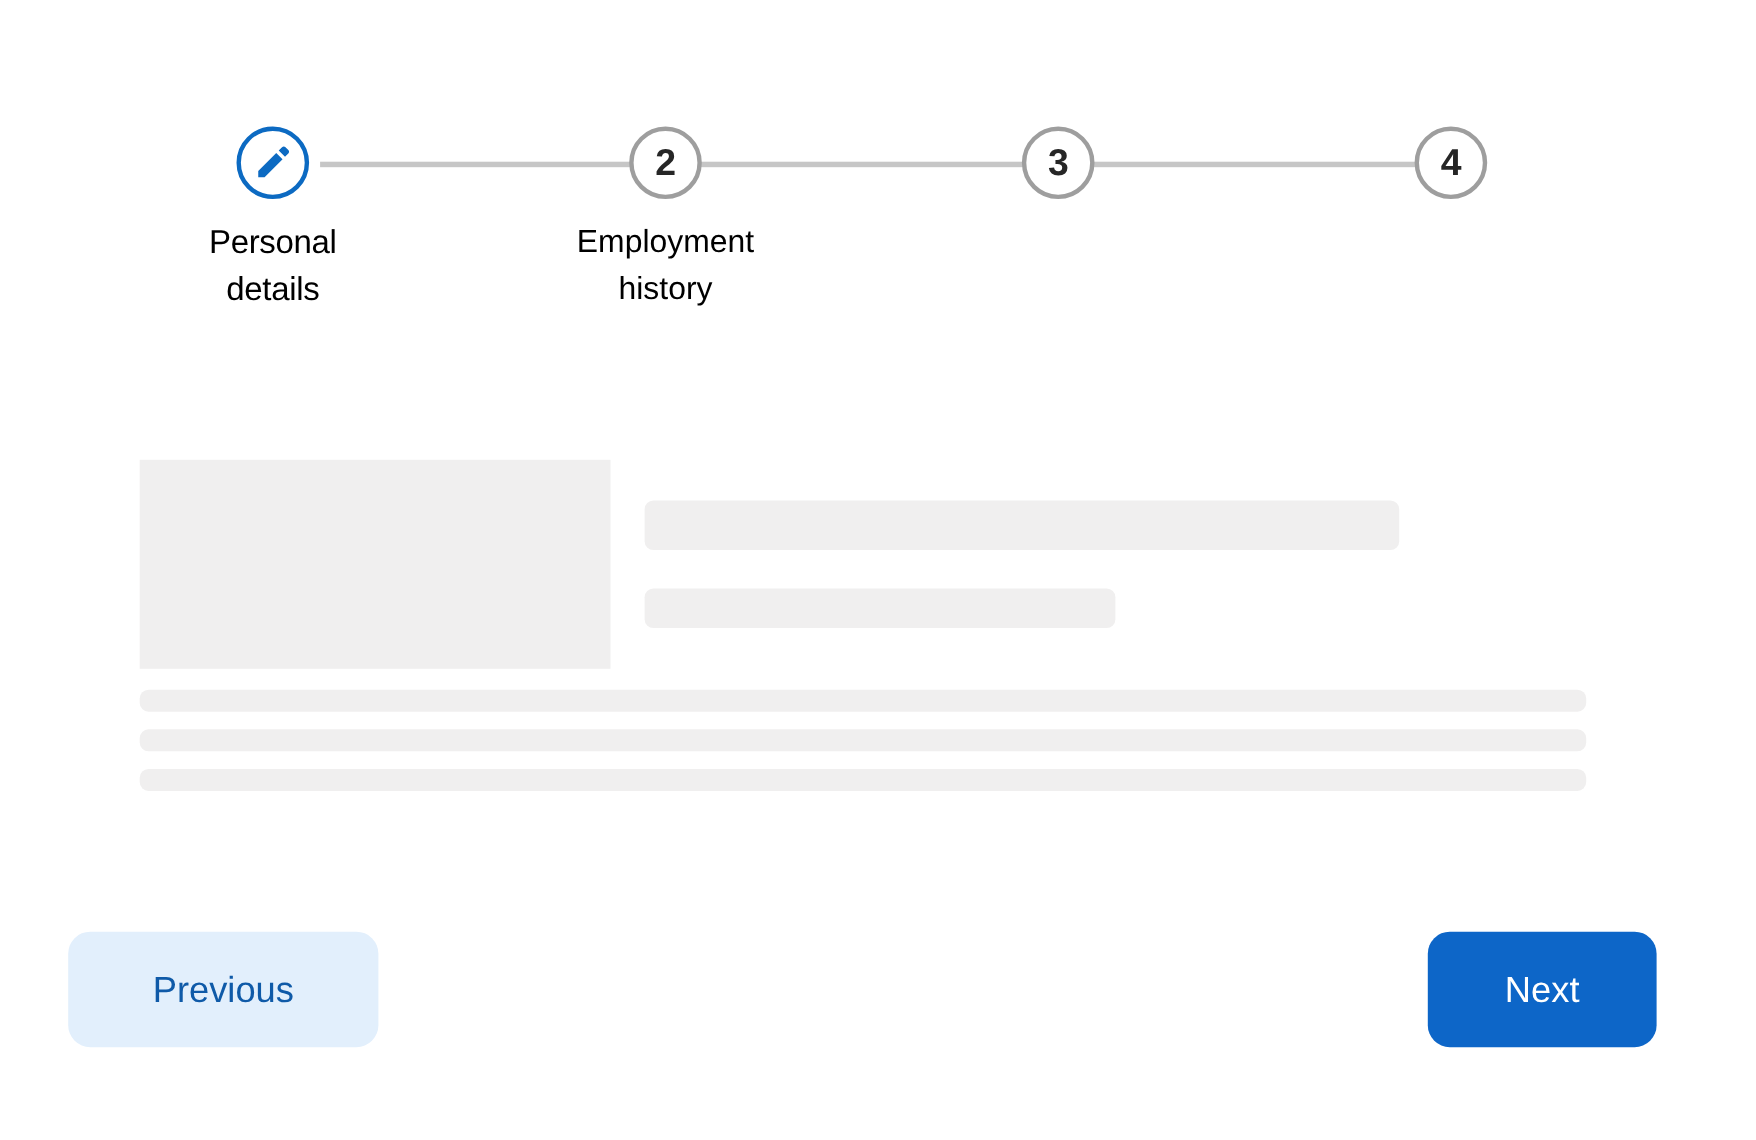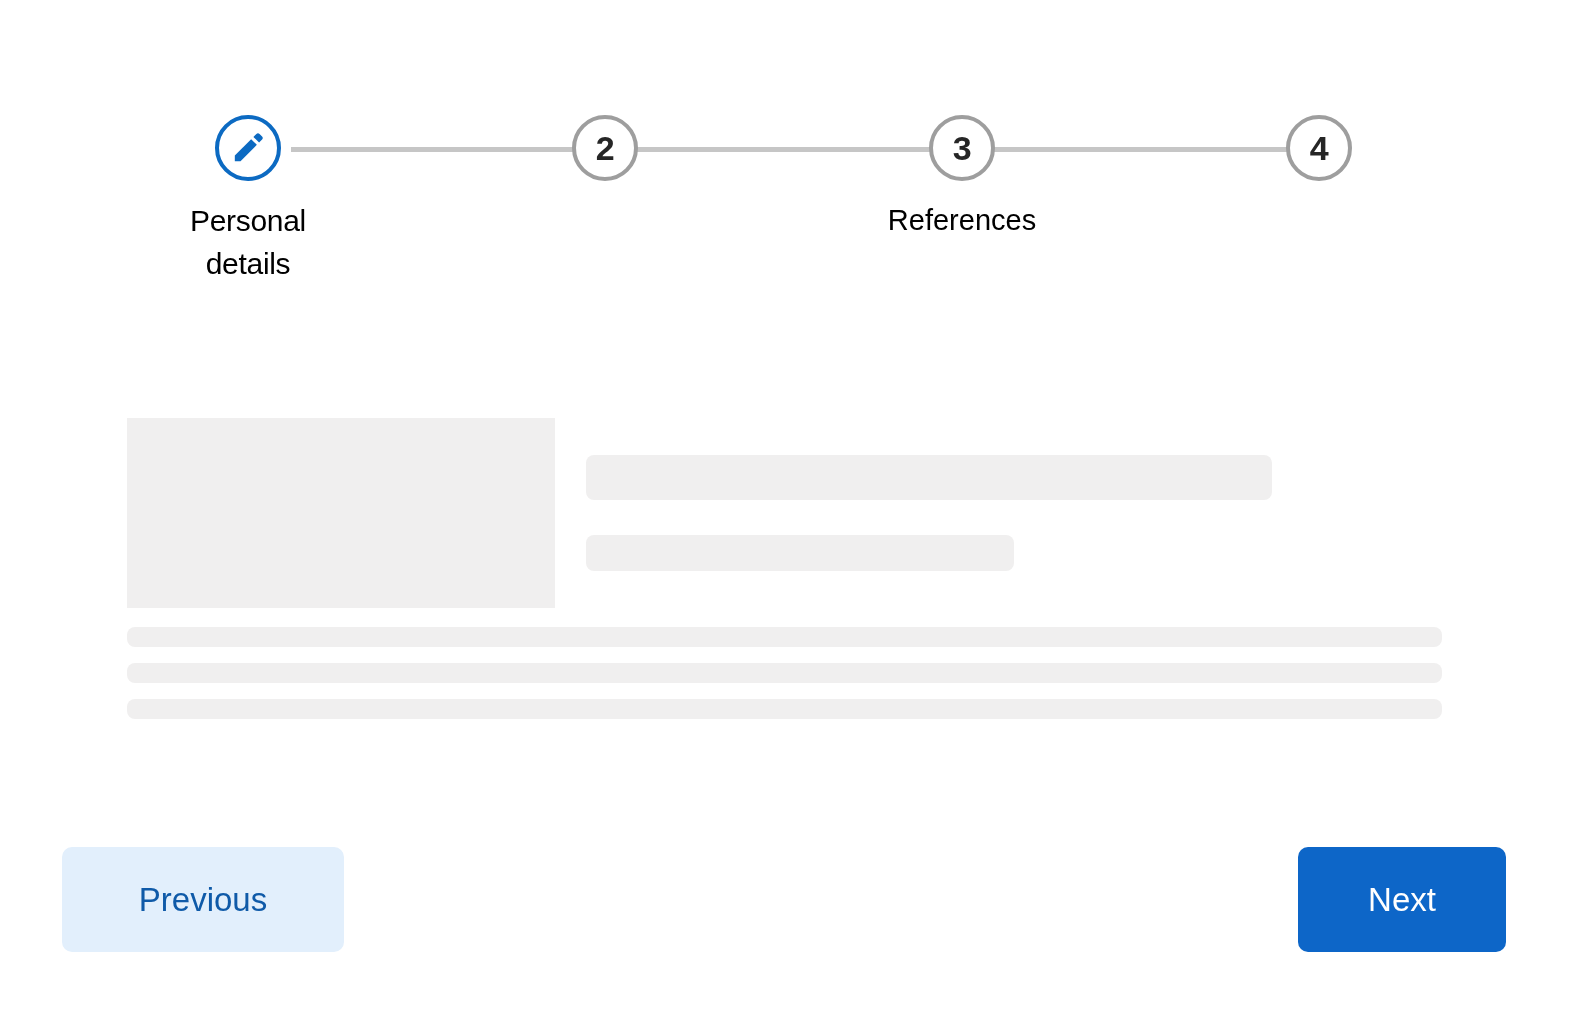--- a/index.html
+++ b/index.html
@@ -158,21 +158,21 @@
     top: 699px;
     width: 1315px;
     height: 20px;
     border-radius: 8px;
   }
 
   
   .btn {
     position: absolute;
     border: none;
-    border-radius: 10px;
+    border-radius: 20px;
     font-family: "Liberation Sans", sans-serif;
     font-size: 33px;
     line-height: 1;
     cursor: pointer;
     display: flex;
     align-items: center;
     justify-content: center;
   }
 
   .btn-previous {
@@ -210,27 +210,28 @@
         </svg>
       </div>
       <div class="step-label current">Personal
 details</div>
     </div>
 
     <div class="step step-2">
       <div class="step-circle">
         <span class="step-number">2</span>
       </div>
+      <div class="step-label">Employment
+history</div>
     </div>
 
     <div class="step step-3">
       <div class="step-circle">
         <span class="step-number">3</span>
       </div>
-      <div class="step-label">References</div>
     </div>
 
     <div class="step step-4">
       <div class="step-circle">
         <span class="step-number">4</span>
       </div>
     </div>
 
   </div>
 

